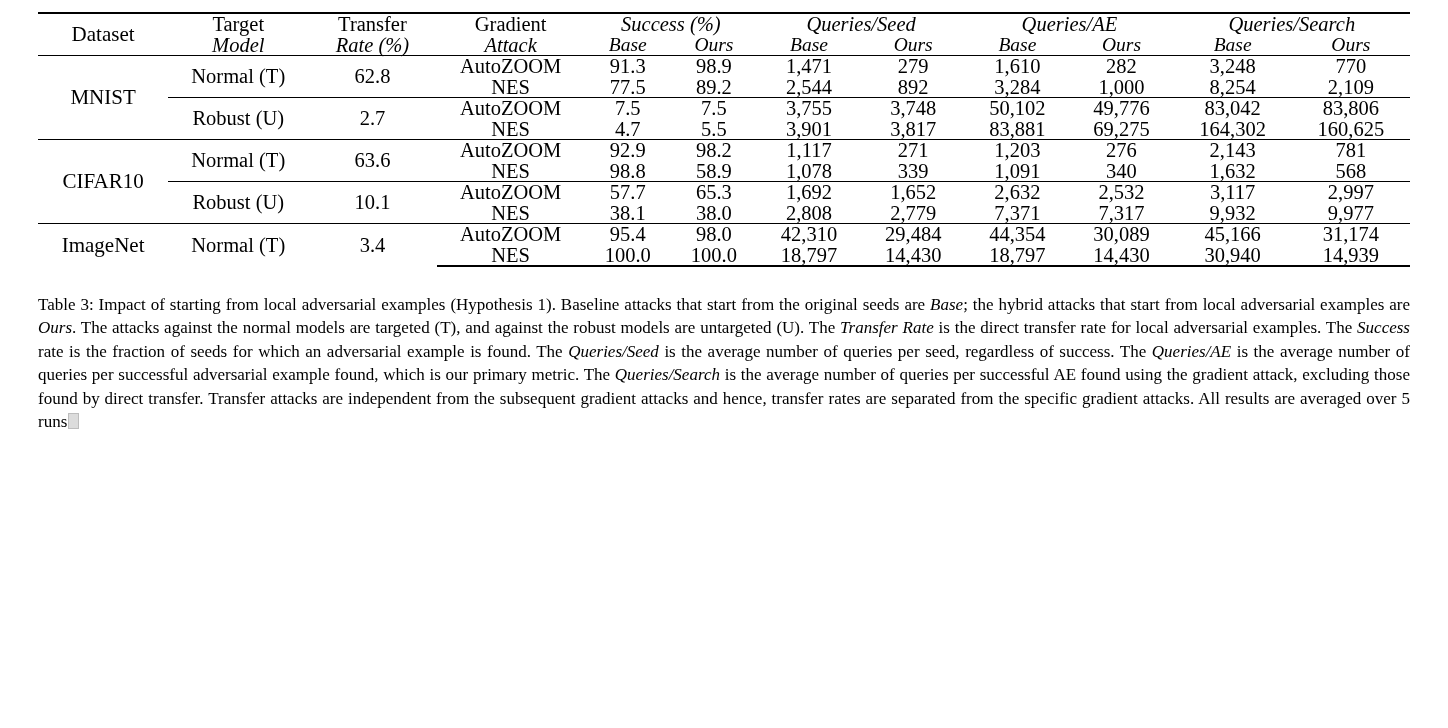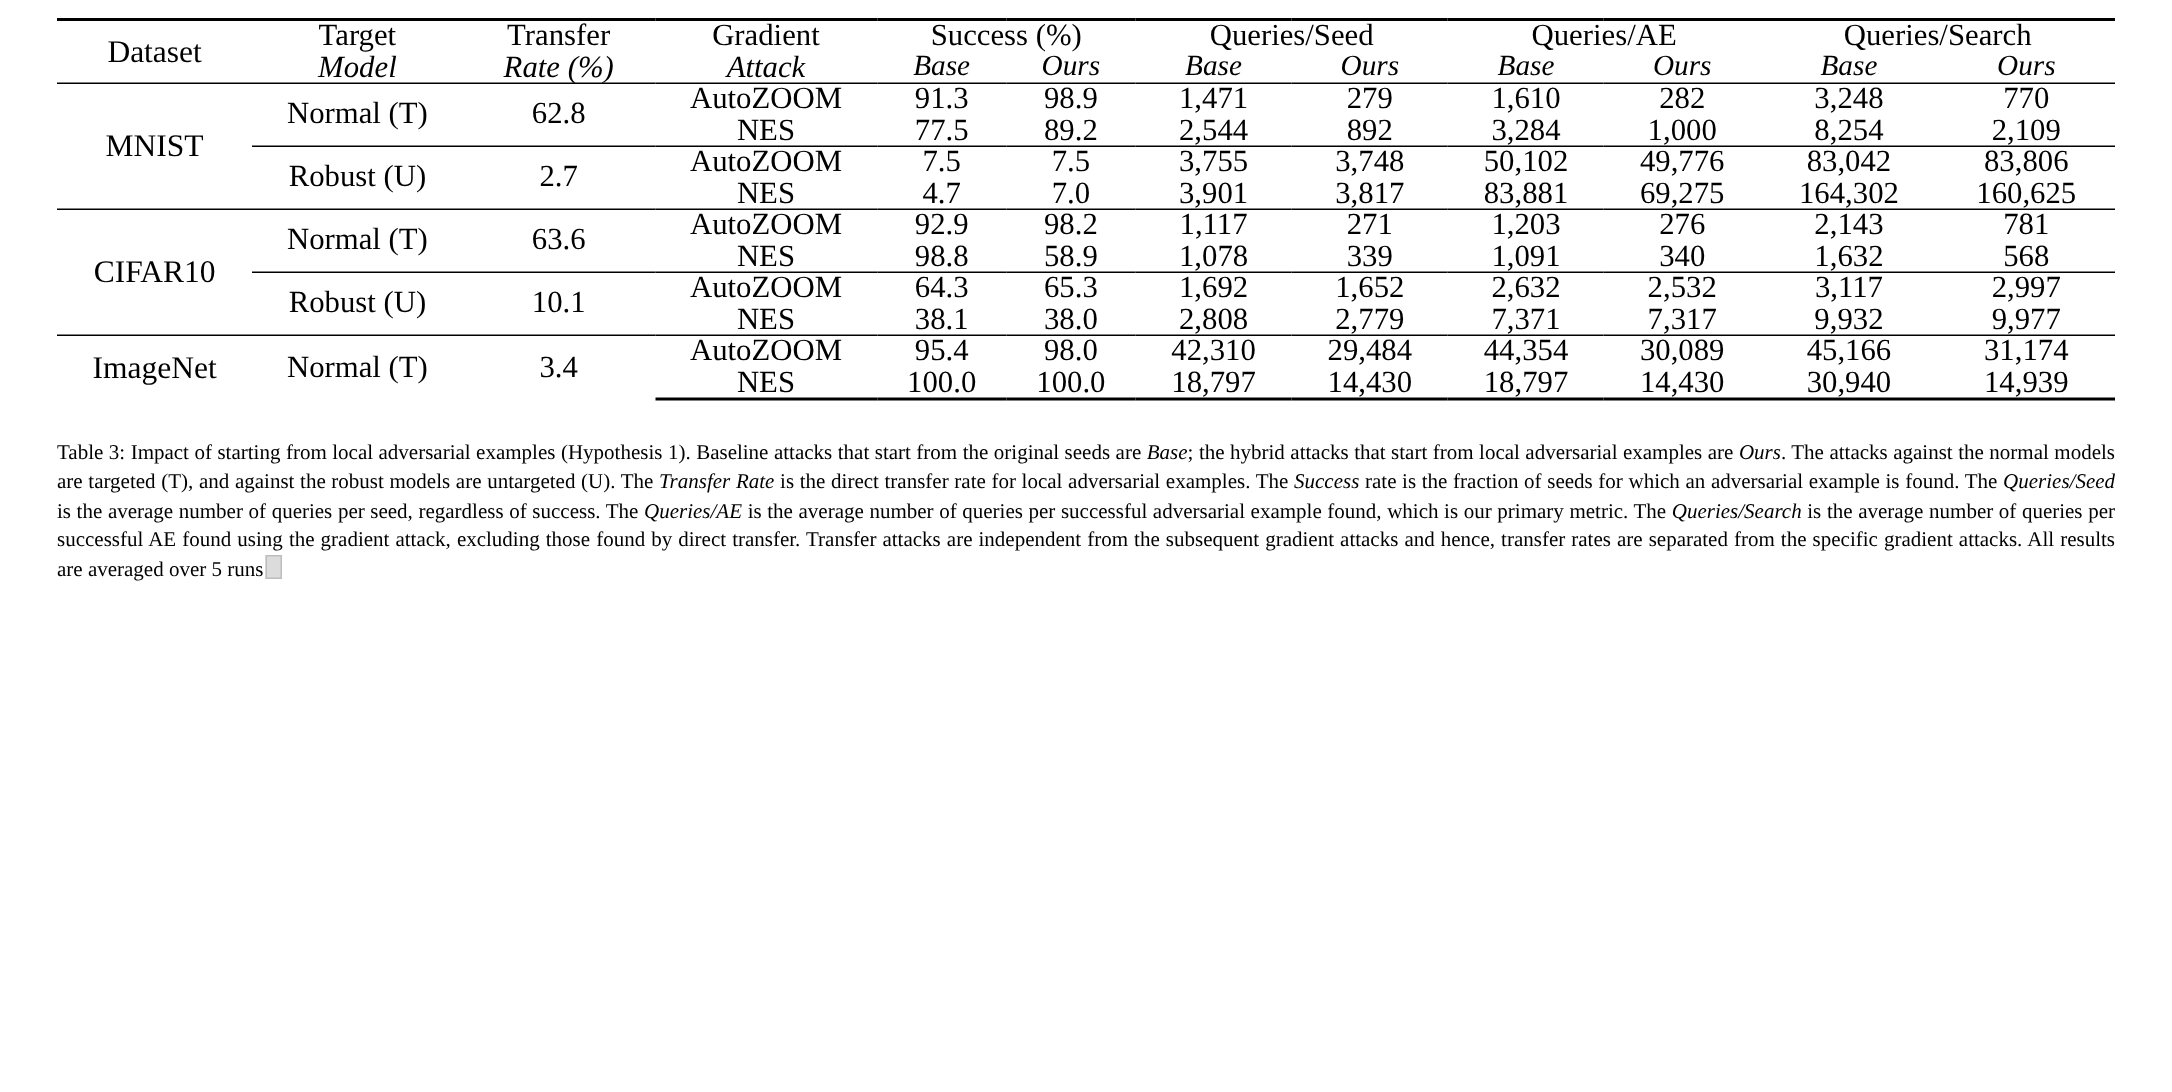--- a/index.html
+++ b/index.html
@@ -45,38 +45,38 @@
   .hdr-row2 td { padding-bottom: 7px; font-style: italic; }
   .sub { font-style: italic; font-size: 19.5px; }
   .body-row td { padding-top: 5px; padding-bottom: 5px; }
   .bold { font-weight: bold; }
   .grp-sep td { border-top: 1.1px solid #000; }
   .thin-sep td { border-top: 1.1px solid #000; }
   .dataset-cell { font-size: 21px; }
   .cap {
     margin: 26px 38px 0 38px;
     width: 1372px;
-    font-size: 14px;
+    font-size: 17px;
     line-height: 1.38;
     text-align: justify;
   }
   .cap i { font-style: italic; }
   .colA { width: 130px; }
   .colB { width: 140px; }
   .colC { width: 128px; }
   .colD { width: 148px; }
   .colE { width: 86px; }
   .colF { width: 86px; }
   .colG { width: 104px; }
   .colH { width: 104px; }
   .colI { width: 104px; }
   .colJ { width: 104px; }
   .colK { width: 118px; }
   .colL { width: 118px; }
-  .hdr-group { font-size: 20.5px; }
+  .hdr-group { font-size: 20.5px; font-style: italic; }
   .caret {
     display: inline-block;
     width: 9px;
     height: 14px;
     background: #dcdcdc;
     border: 1px solid #bdbdbd;
     vertical-align: -2px;
     margin-left: 1px;
   }
 </style>
@@ -161,21 +161,21 @@
             <td>3,755</td>
             <td class="bold">3,748</td>
             <td>50,102</td>
             <td class="bold">49,776</td>
             <td class="bold">83,042</td>
             <td>83,806</td>
           </tr>
           <tr class="body-row">
             <td>NES</td>
             <td>4.7</td>
-            <td class="bold">7.0</td>
+            <td class="bold">5.5</td>
             <td>3,901</td>
             <td class="bold">3,817</td>
             <td>83,881</td>
             <td class="bold">69,275</td>
             <td>164,302</td>
             <td class="bold">160,625</td>
           </tr>
           <tr class="body-row grp-sep">
             <td rowspan="4" class="dataset-cell">CIFAR10</td>
             <td rowspan="2">Normal (T)</td>
@@ -198,21 +198,21 @@
             <td class="bold">339</td>
             <td>1,091</td>
             <td class="bold">340</td>
             <td>1,632</td>
             <td class="bold">568</td>
           </tr>
           <tr class="body-row thin-sep">
             <td rowspan="2">Robust (U)</td>
             <td rowspan="2">10.1</td>
             <td>AutoZOOM</td>
-            <td>64.3</td>
+            <td>57.7</td>
             <td class="bold">65.3</td>
             <td>1,692</td>
             <td class="bold">1,652</td>
             <td>2,632</td>
             <td class="bold">2,532</td>
             <td>3,117</td>
             <td class="bold">2,997</td>
           </tr>
           <tr class="body-row">
             <td>NES</td>

